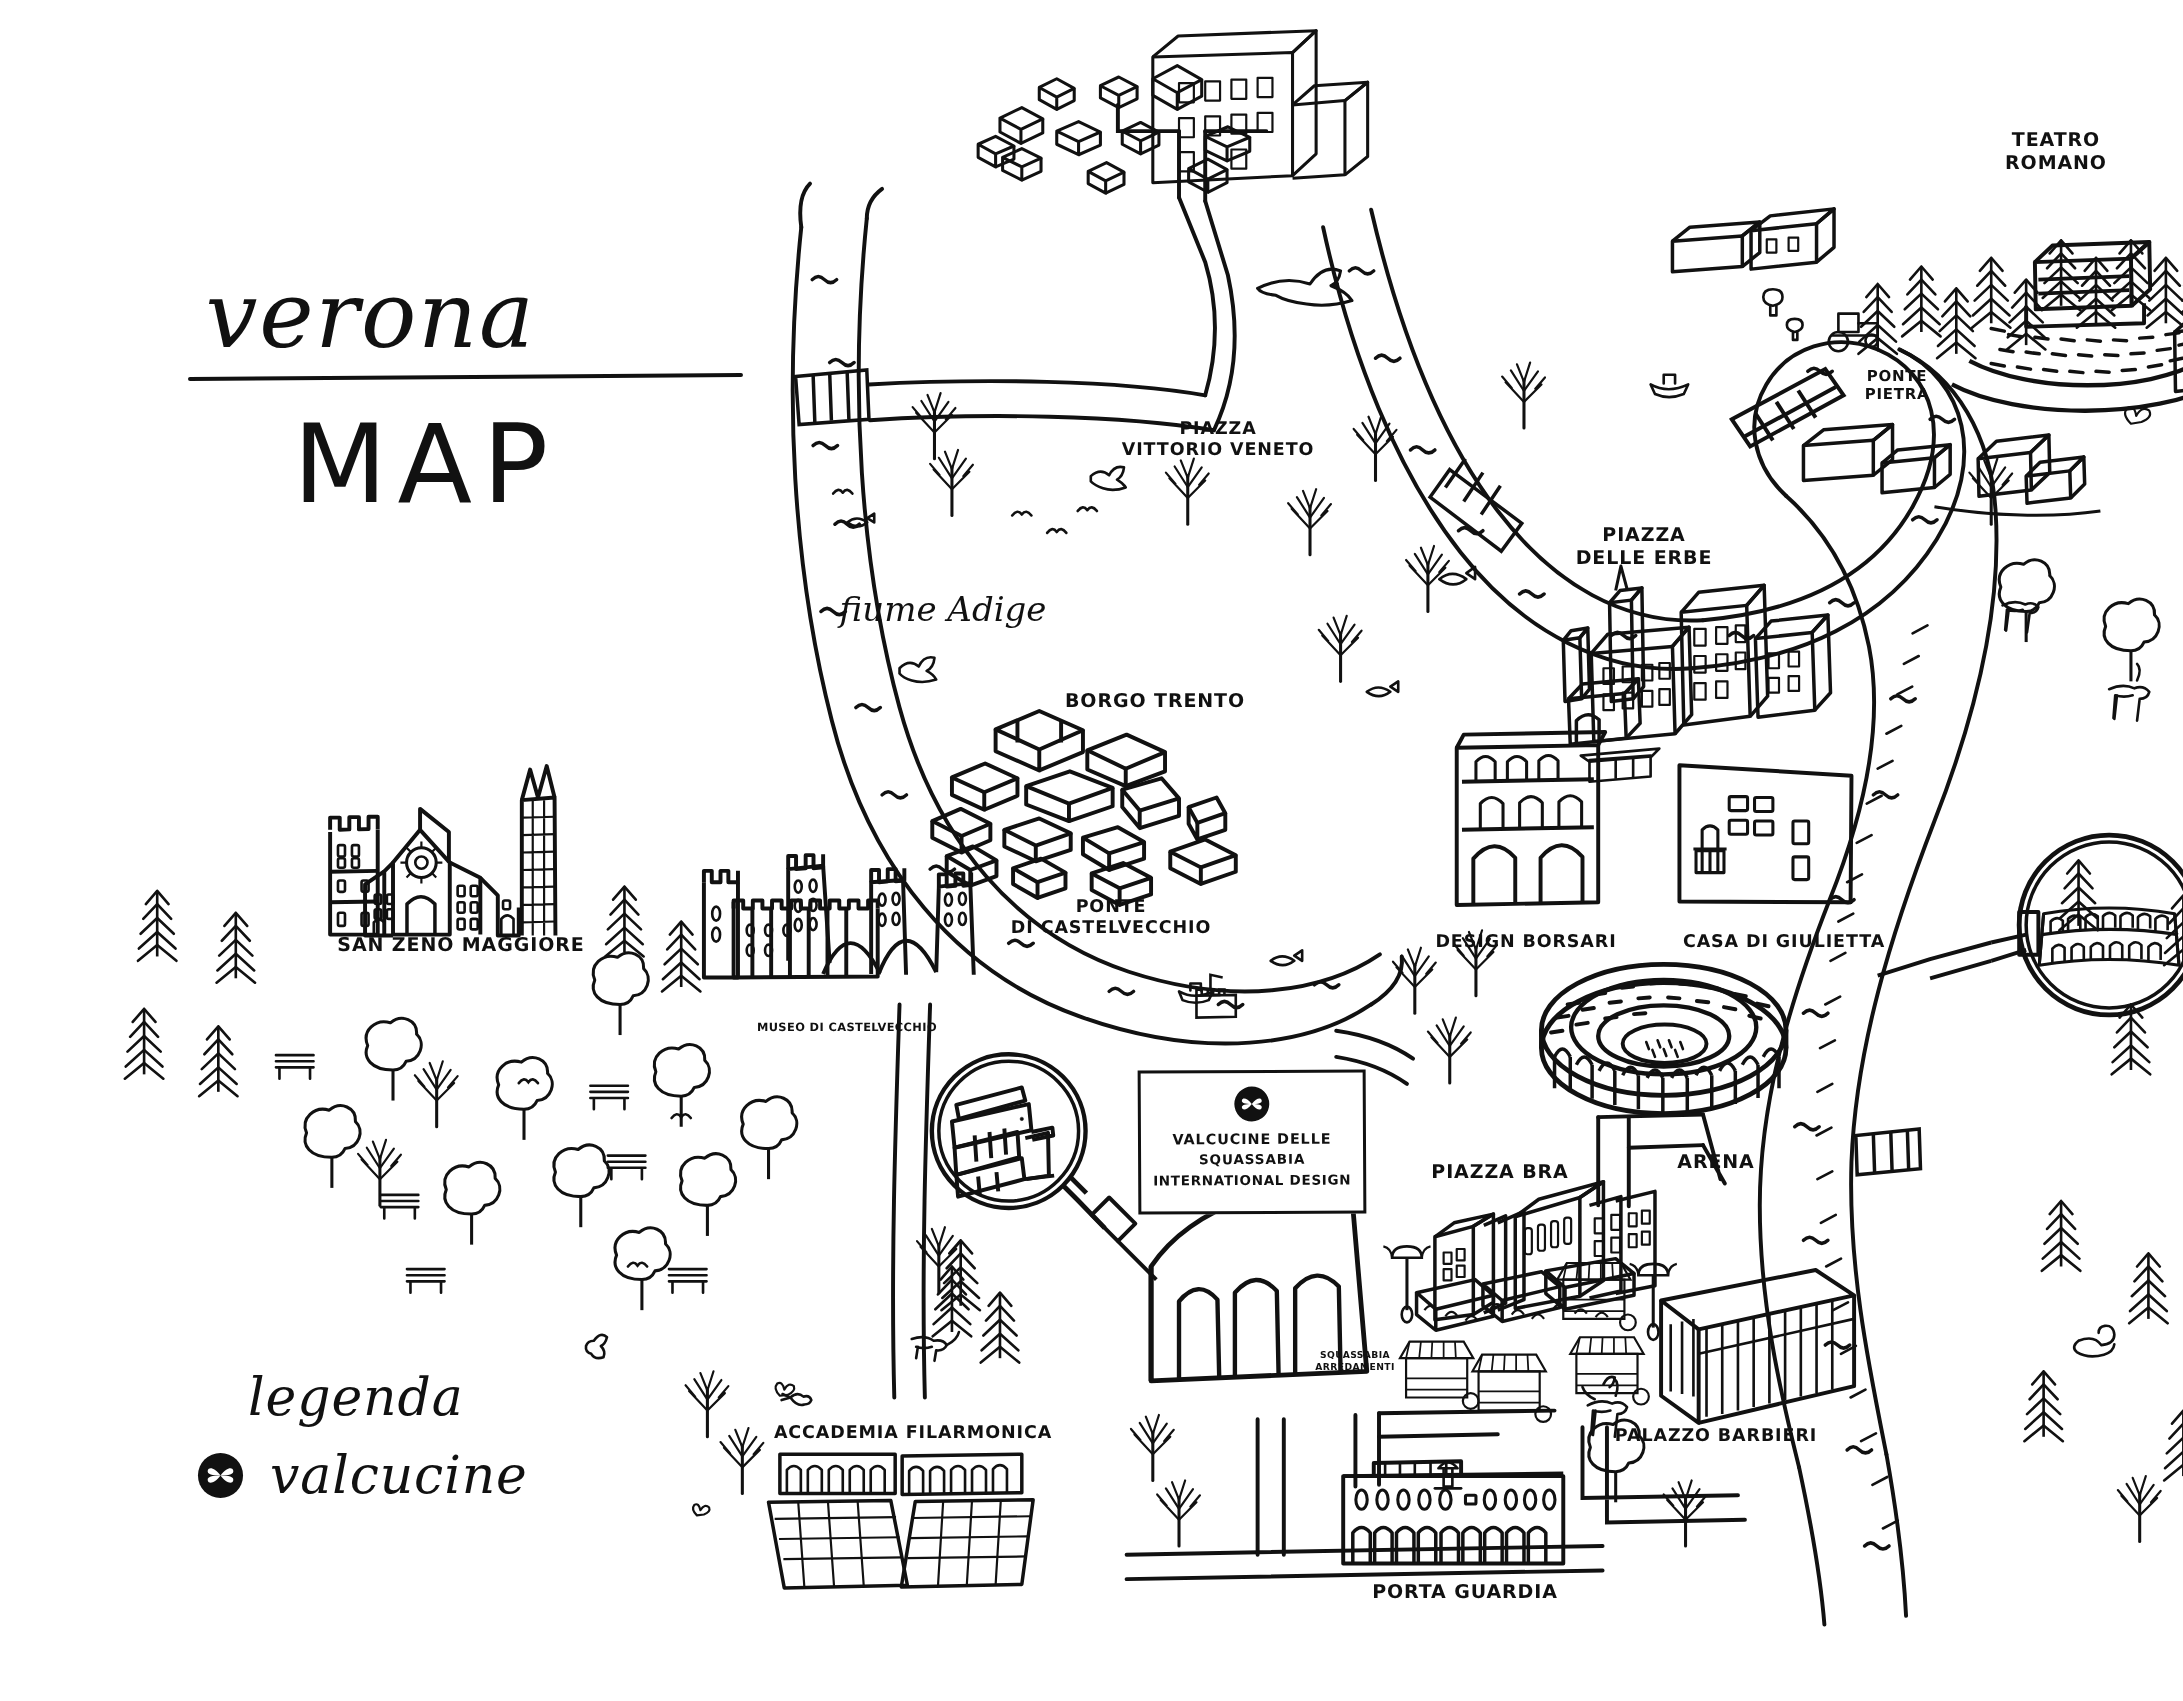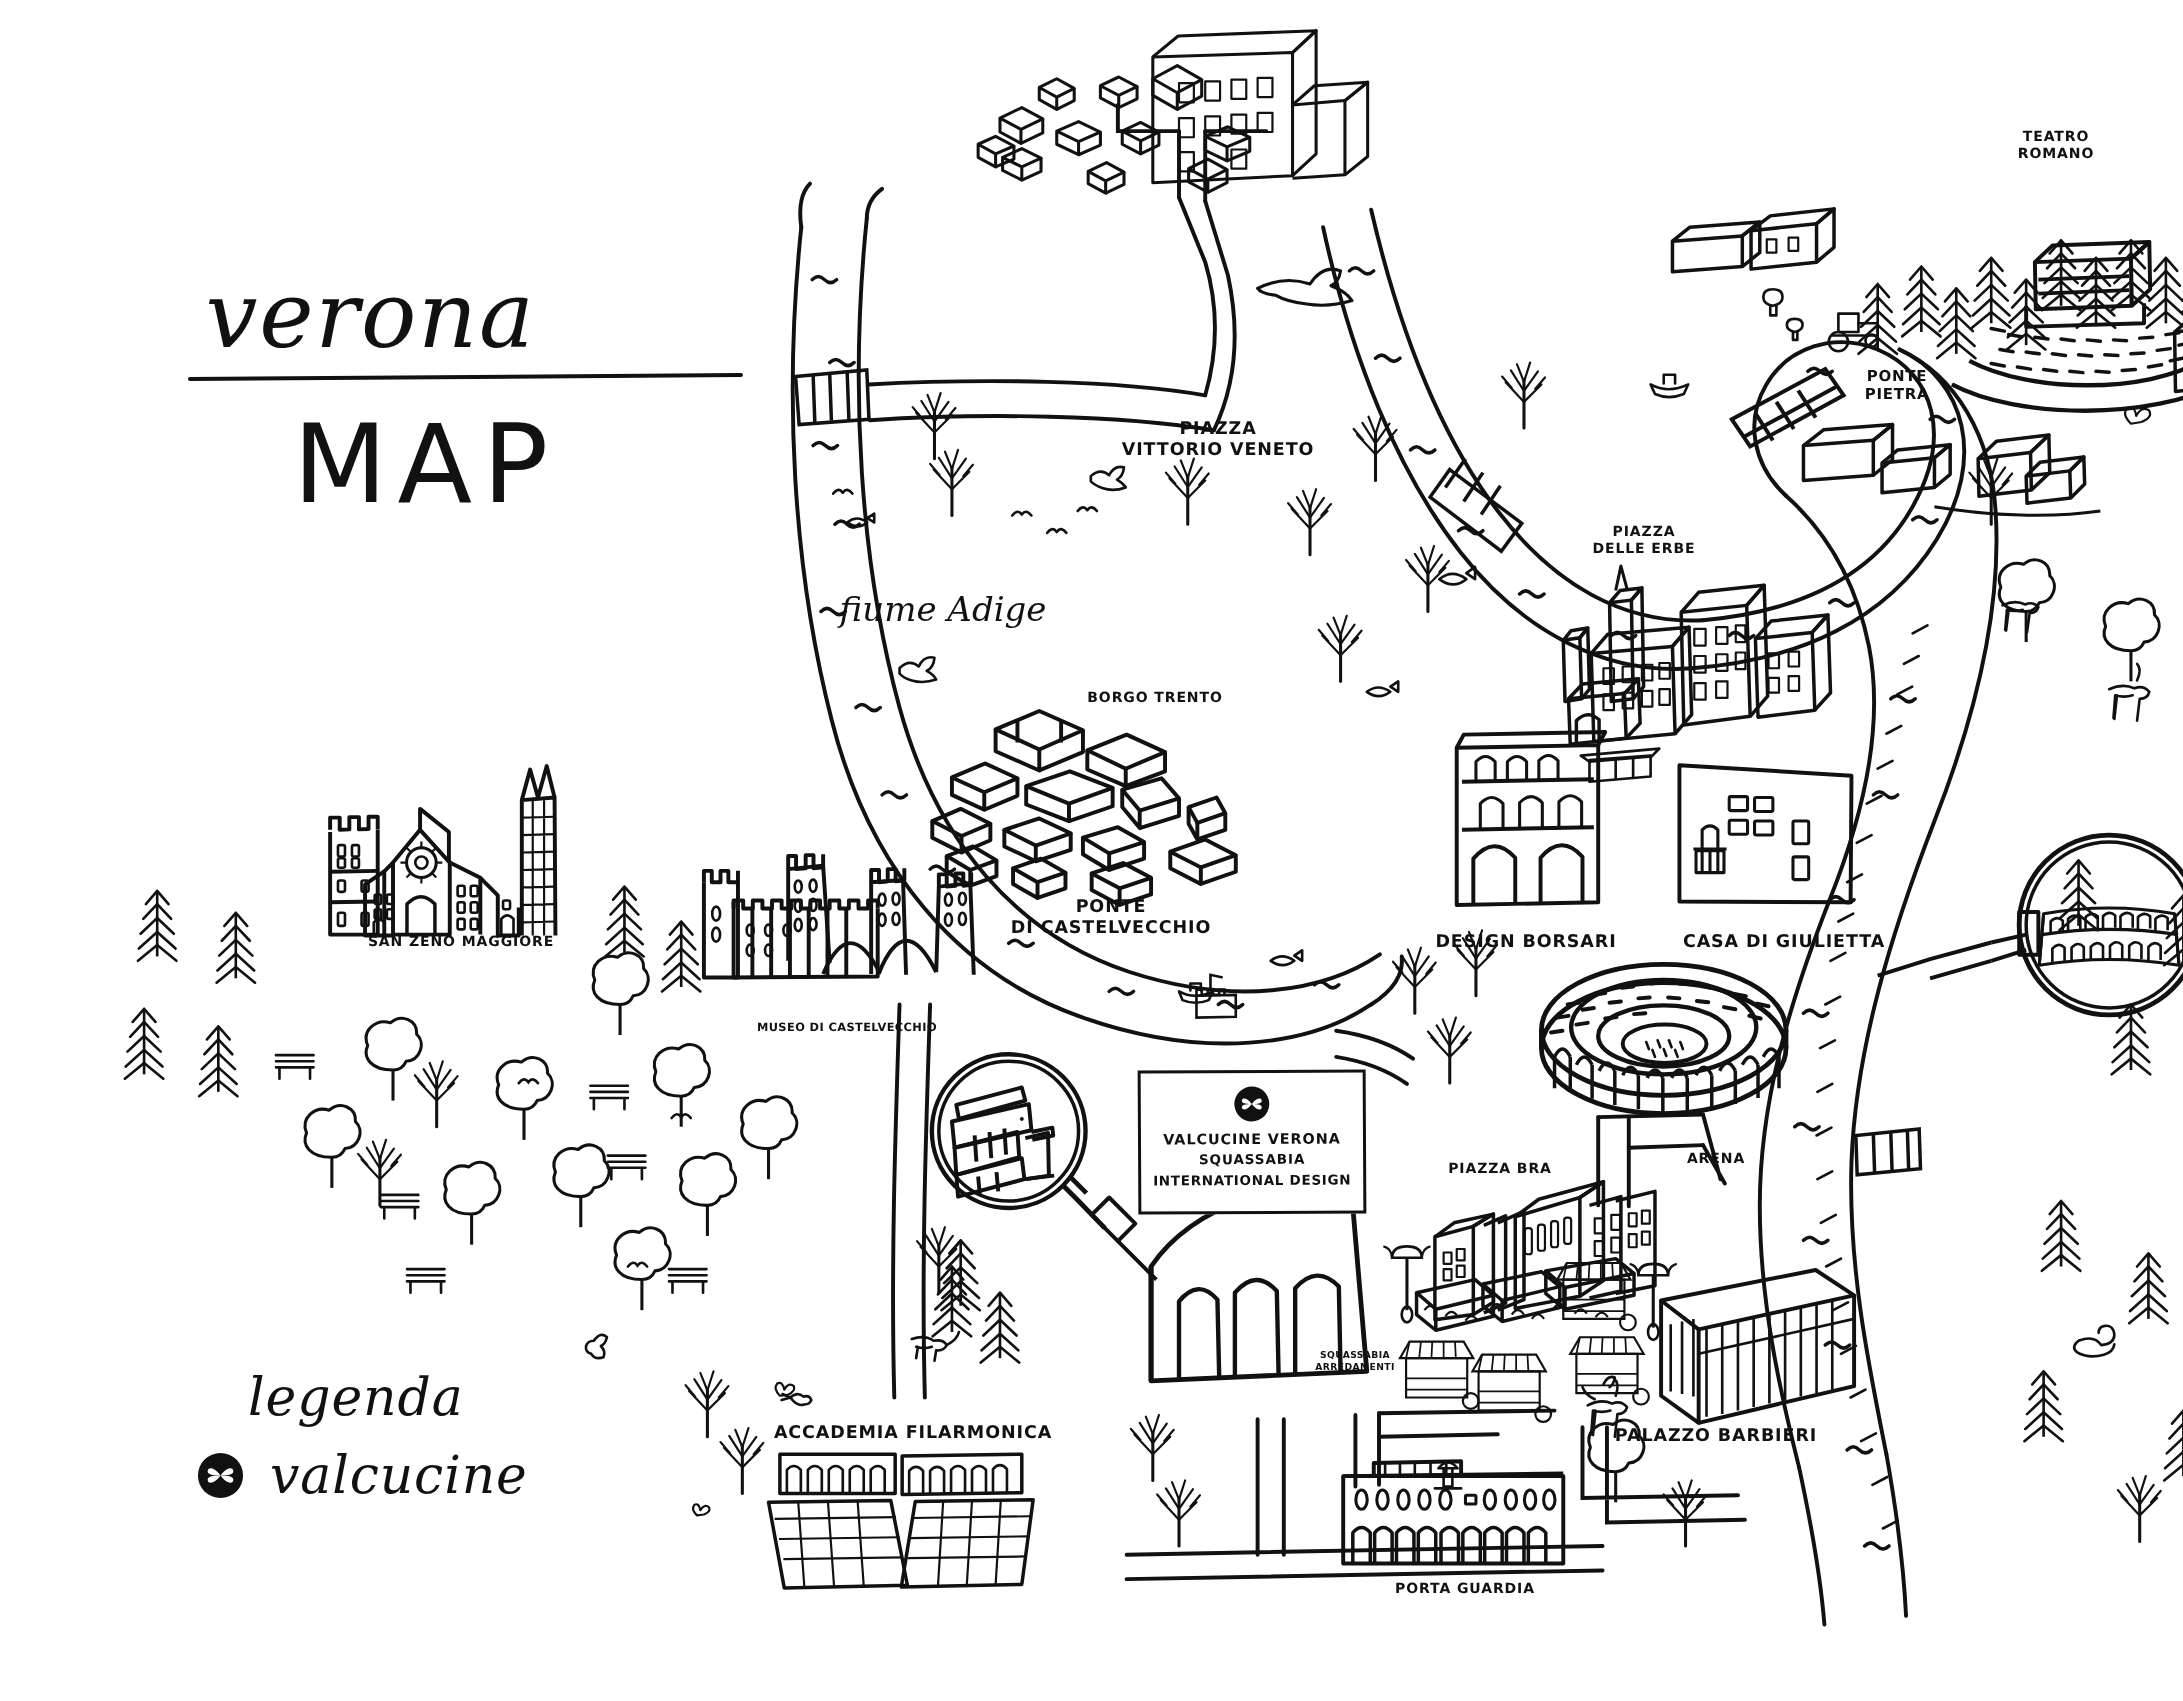--- a/index.html
+++ b/index.html
@@ -21,21 +21,21 @@
     font-weight:700;
     letter-spacing:0.9px;
     line-height:1.22;
     white-space:pre;
     text-align:center;
     transform:translate(-50%,0);
     text-rendering:geometricPrecision;
   }
   .lbl.sm{font-size:15px;letter-spacing:0.7px;}
   .lbl.md{font-size:17.5px;}
-  .lbl.lg{font-size:14px;}
+  .lbl.lg{font-size:19px;}
   .lbl.xs{font-size:11.4px;letter-spacing:0.4px;}
 
   .script{
     position:absolute;color:#111;
     font-family:"DejaVu Serif", serif;
     font-style:italic;font-weight:400;
     white-space:pre;transform:translate(-50%,0);
   }
 
   
@@ -1073,21 +1073,21 @@
   <div id="info-card">
     <span class="logo-mark">
       <svg width="38" height="38" viewBox="0 0 100 100">
         <circle cx="50" cy="50" r="46" fill="#111"></circle>
         <path d="M50,50 C38,34 26,32 24,40 C22,48 34,50 50,50 Z" fill="#fff"></path>
         <path d="M50,50 C62,34 74,32 76,40 C78,48 66,50 50,50 Z" fill="#fff"></path>
         <path d="M50,50 C38,66 26,68 24,60 C22,52 34,50 50,50 Z" fill="#fff"></path>
         <path d="M50,50 C62,66 74,68 76,60 C78,52 66,50 50,50 Z" fill="#fff"></path>
       </svg>
     </span>
-    <div class="line" id="ic-l1">VALCUCINE VERONA</div>
+    <div class="line" id="ic-l1">VALCUCINE DELLE</div>
     <div class="line" id="ic-l2">SQUASSABIA</div>
     <div class="line" id="ic-l3">INTERNATIONAL DESIGN</div>
   </div>
 
   <div class="script" id="river-name" style="left:943px;top:589px;font-size:34px;">fiume Adige</div>
 
   <div id="label-layer">
       <div class="lbl md" style="left: 1218px; top: 419px;">PIAZZA
 VITTORIO VENETO</div>
       <div class="lbl lg" style="left: 2056px; top: 129px;">TEATRO

